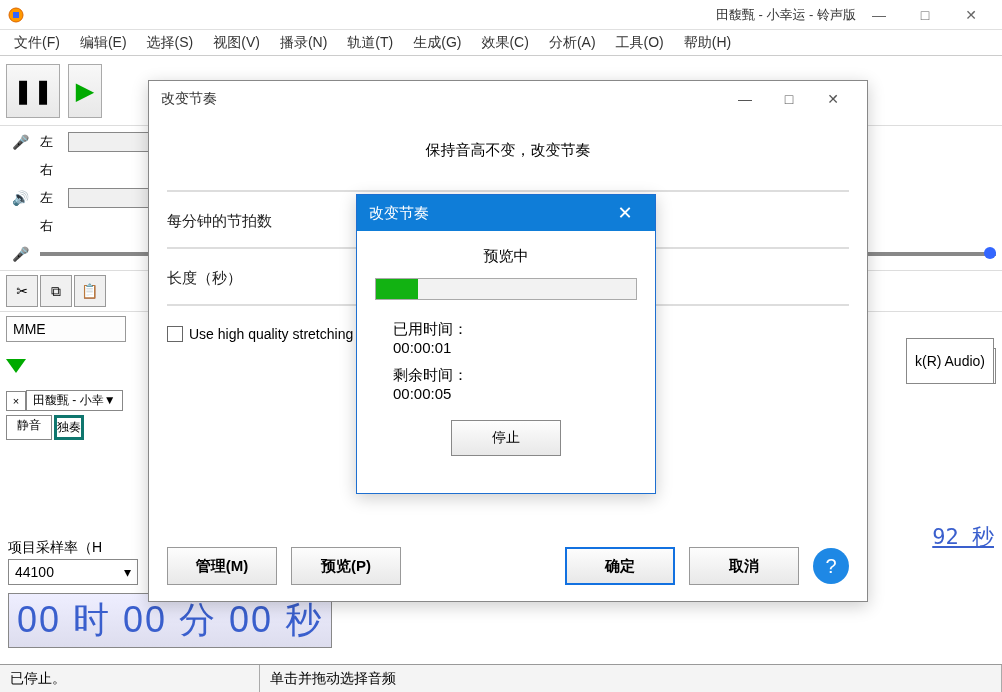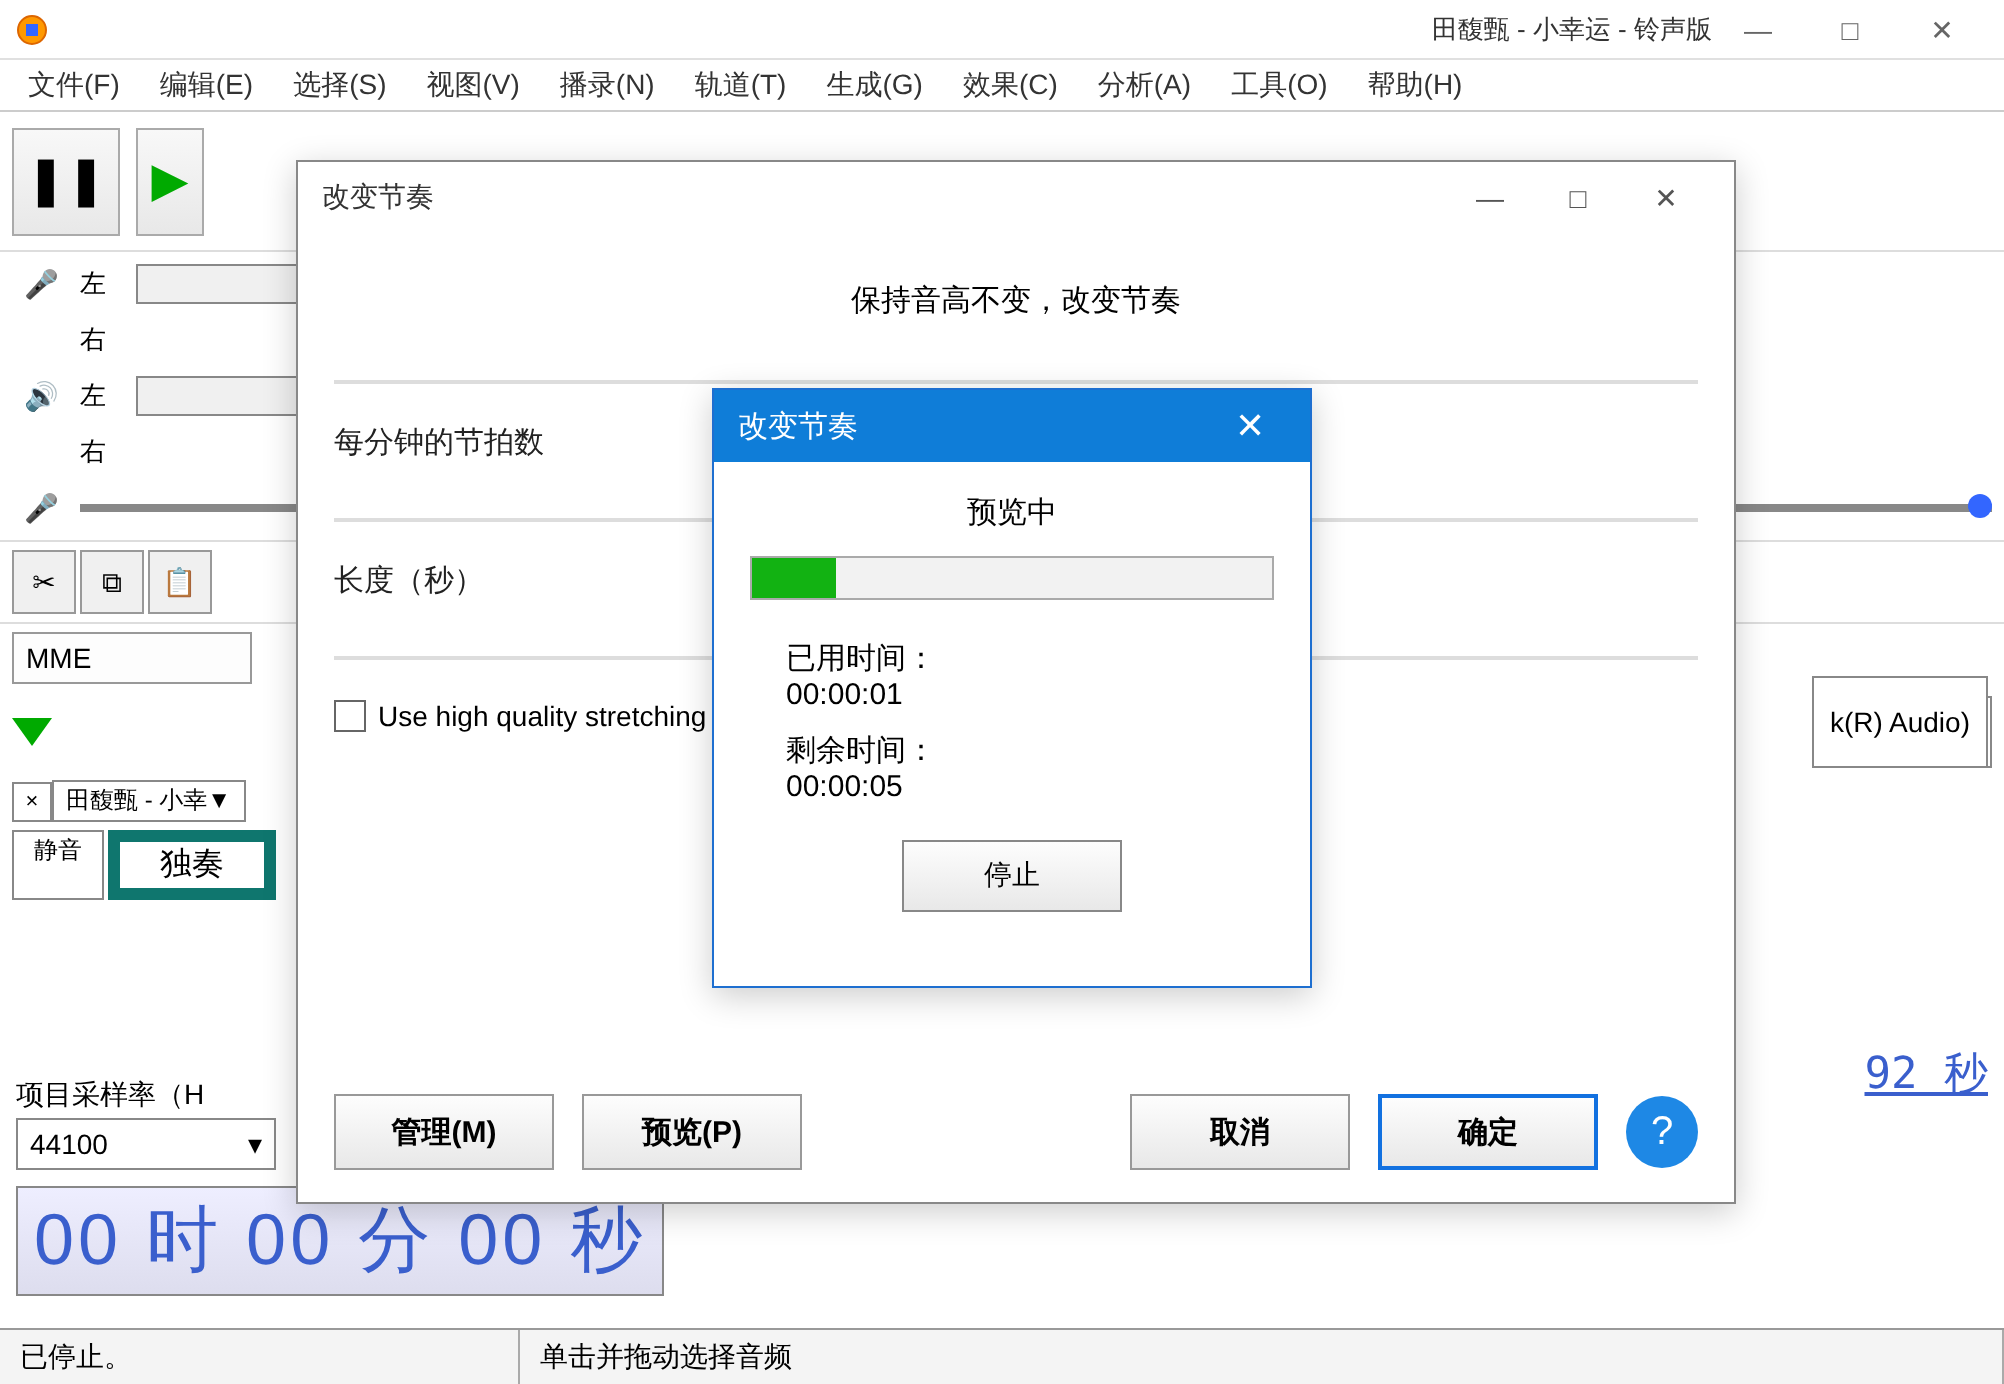--- a/index.html
+++ b/index.html
@@ -45,21 +45,21 @@
 .statusbar { position: absolute; bottom: 0; left: 0; right: 0; height: 28px; border-top: 1px solid #999; display: flex; align-items: center; background: #f4f4f4; }
 .statusbar .seg { border-right: 1px solid #aaa; padding: 0 10px; height: 100%; display: flex; align-items: center; font-size: 14px; }
 
 .dialog { position: absolute; background: #fff; border: 1px solid #888; box-shadow: 0 4px 16px rgba(0,0,0,.2); }
 .dialog.tempo { left: 148px; top: 80px; width: 720px; height: 522px; }
 .dlg-titlebar { height: 36px; display: flex; align-items: center; padding: 0 12px; }
 .dlg-title { flex: 1; font-size: 14px; color: #333; }
 .dlg-ctl { width: 44px; height: 28px; display: flex; align-items: center; justify-content: center; color: #555; }
 .dlg-body { padding: 10px 18px; }
 .center-head { text-align: center; font-size: 15px; margin: 14px 0 30px; }
-.group { margin-bottom: 28px; text-decoration: underline; }
+.group { margin-bottom: 16px; text-decoration: underline; }
 .label-left { font-size: 15px; color: #222; display: inline-block; }
 .checkbox-row { display: flex; align-items: center; gap: 6px; margin-top: 8px; }
 .chk { width: 16px; height: 16px; border: 1px solid #666; }
 .dlg-buttons { position: absolute; bottom: 16px; left: 18px; right: 18px; display: flex; align-items: center; gap: 14px; }
 .btn { height: 38px; padding: 0 26px; border: 1px solid #999; background: linear-gradient(#fdfdfd,#e8e8e8); display: flex; align-items: center; justify-content: center; font-size: 15px; min-width: 110px; font-weight: bold; }
 .btn.primary { border: 2px solid #1271e0; }
 .help-btn { width: 36px; height: 36px; border-radius: 18px; background: #1e88e5; color: #fff; display: flex; align-items: center; justify-content: center; font-size: 20px; }
 
 .dialog.progress { left: 356px; top: 194px; width: 300px; height: 300px; border: 1px solid #1e6fd0; }
 .prog-titlebar { height: 36px; background: #0f7dd8; color: #fff; display: flex; align-items: center; padding: 0 12px; }
@@ -161,21 +161,21 @@
 </div>
 
 <div class="track-label">
   <div class="track-close">×</div>
   <div class="track-name-box">
     <span>田馥甄 - 小幸▼</span>
   </div>
 </div>
 <div style="margin:2px 6px; display:flex; gap:2px">
   <div style="border:1px solid #888;padding:1px 10px;font-size:12px">静音</div>
-  <div style="border:6px solid #0f766e;padding:1px 20px;font-size:16px">独奏</div>
+  <div style="border:3px solid #0f766e;padding:1px 0;font-size:12px">独奏</div>
 </div>
 
 <div class="right-device">
   <span>k(R) Audio)</span>
 </div>
 
 <div class="bottom-area">
   <div class="rate-lbl">项目采样率（H</div>
   <div class="rate-combo">
     <span>44100</span>
@@ -214,22 +214,22 @@
     <div style="height:2px;background:#ddd;margin:0 0 20px 0"></div>
     <div class="checkbox-row">
       <div class="chk"></div>
       <span>Use high quality stretching (slow)</span>
     </div>
   </div>
   <div class="dlg-buttons">
     <div class="btn">管理(M)</div>
     <div class="btn">预览(P)</div>
     <div style="flex:1"></div>
+    <div class="btn primary">确定</div>
     <div class="btn">取消</div>
-    <div class="btn primary">确定</div>
     <div class="help-btn">?</div>
   </div>
 </div>
 
 <div class="dialog progress">
   <div class="prog-titlebar">
     <span class="prog-title">改变节奏</span>
     <span class="prog-close">✕</span>
   </div>
   <div class="prog-body">

